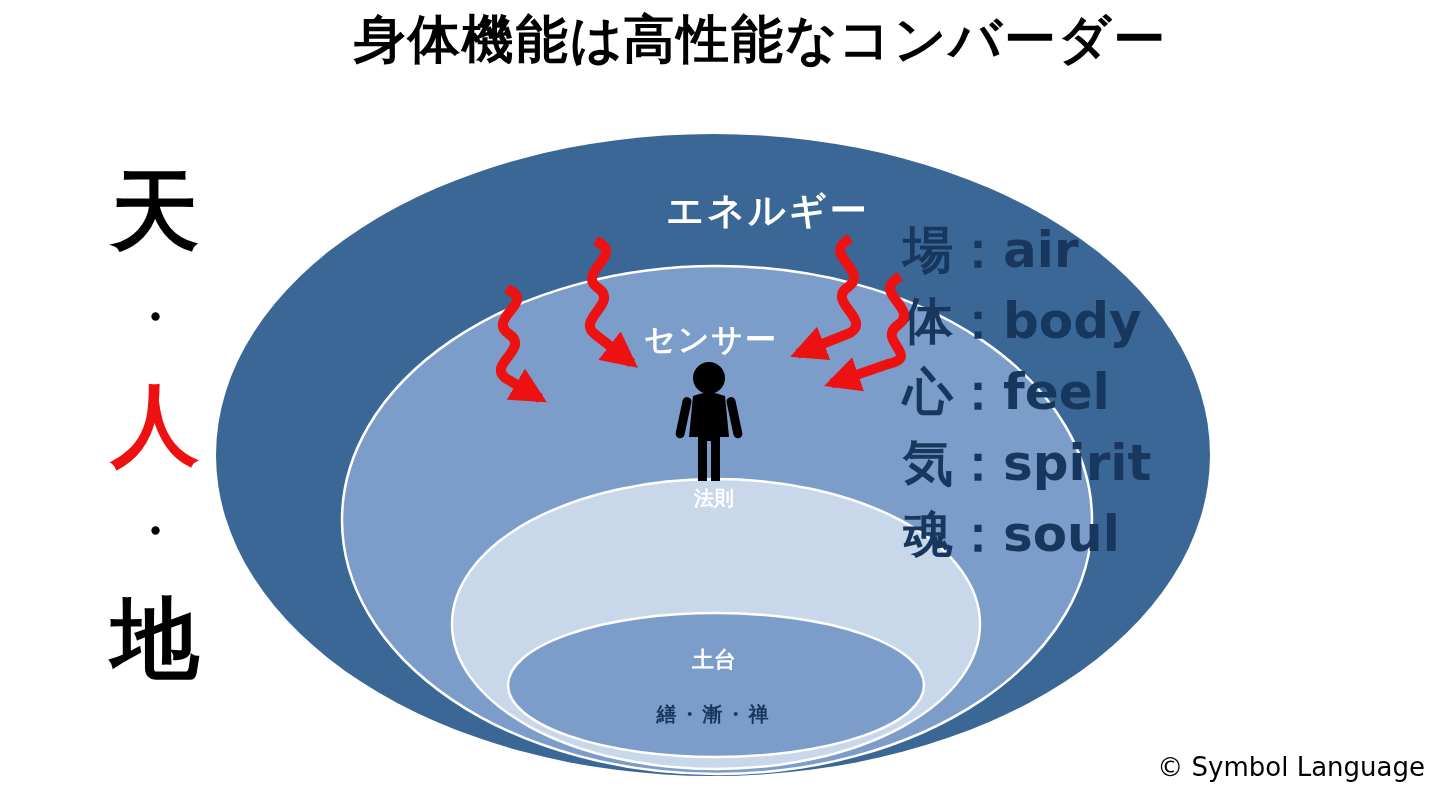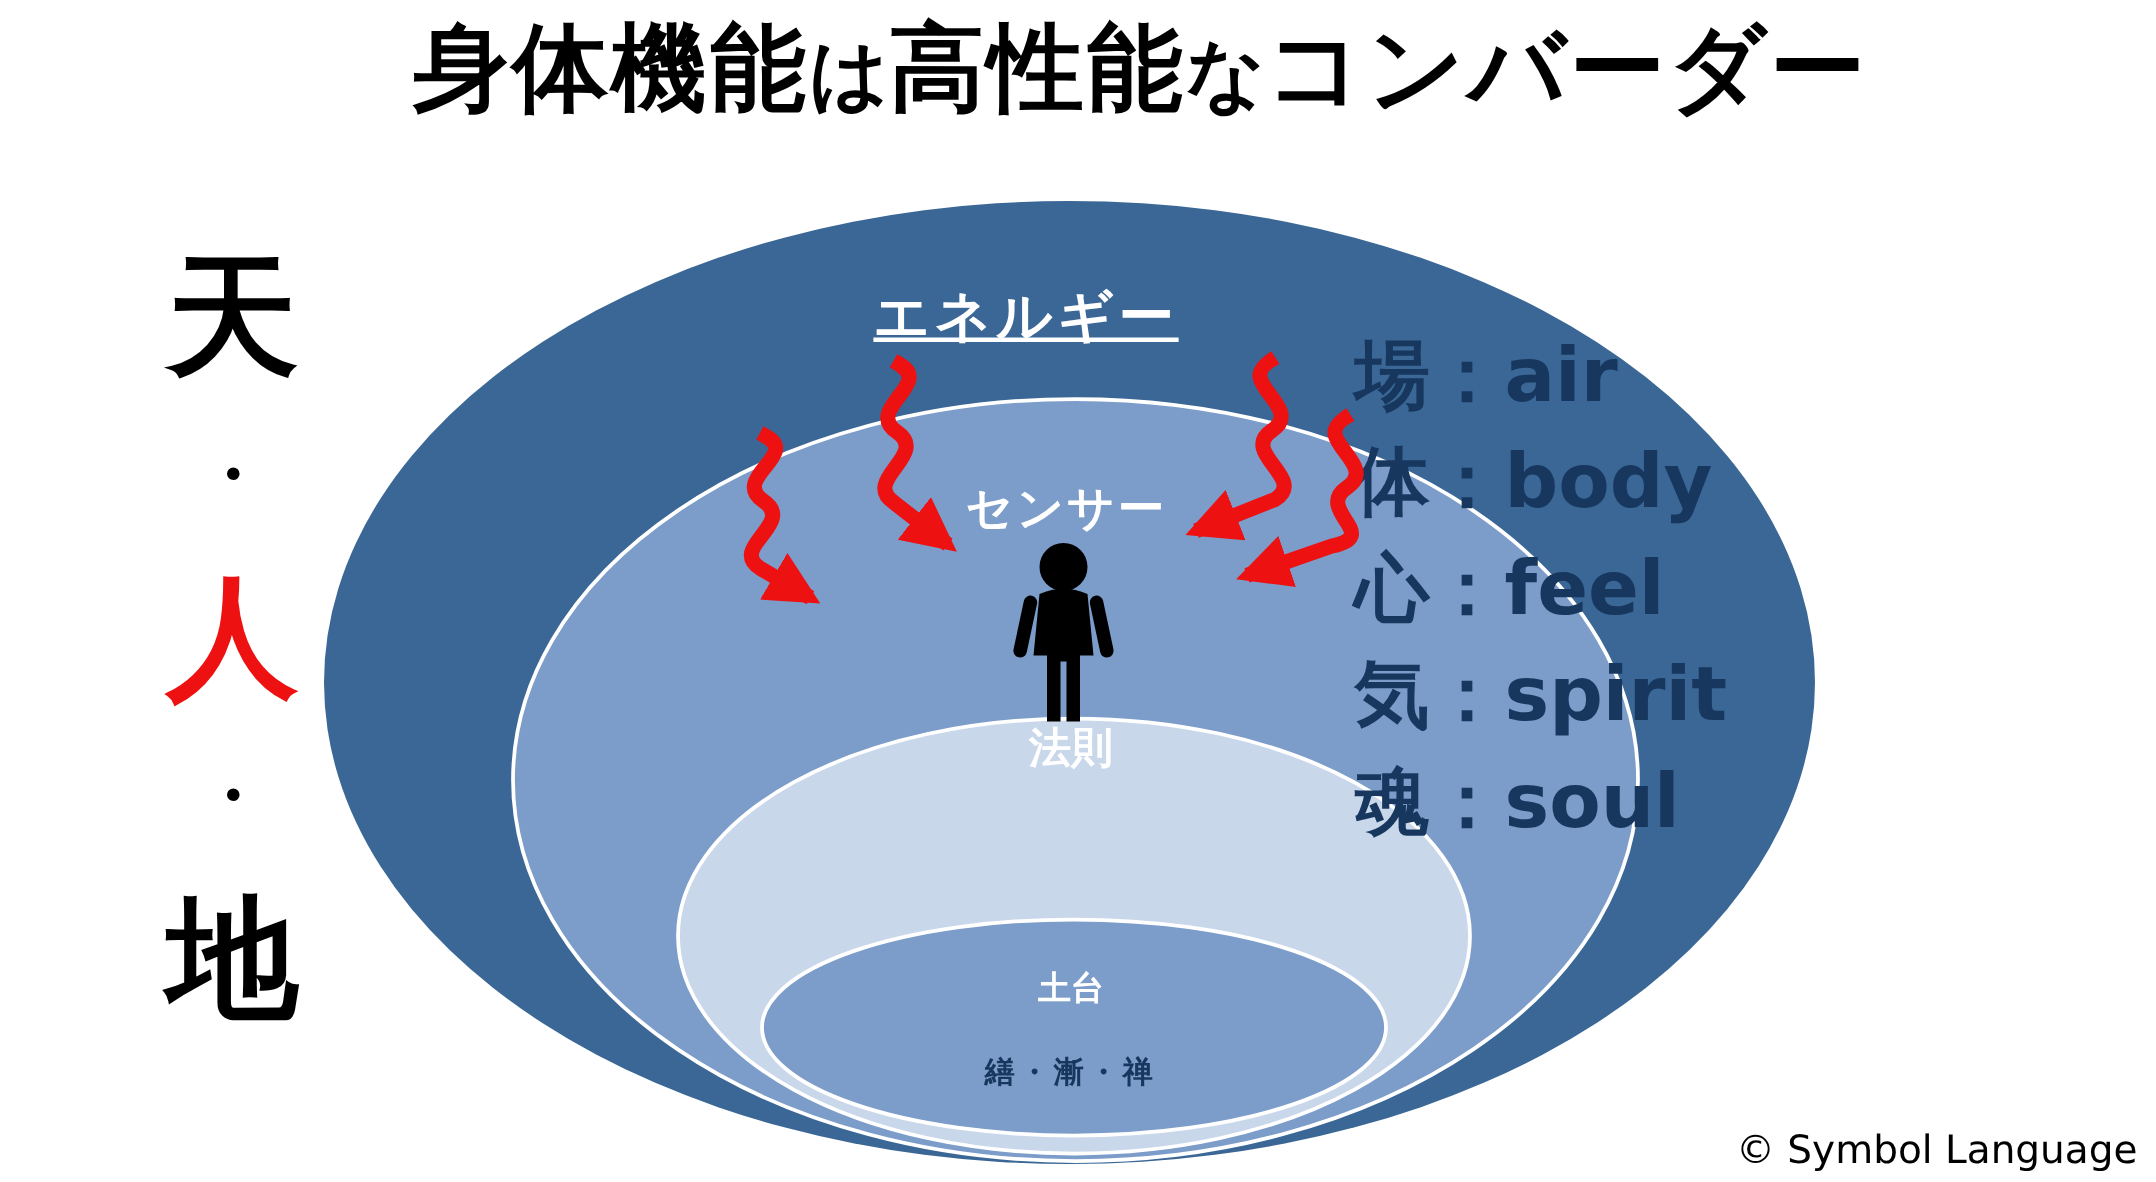--- a/index.html
+++ b/index.html
@@ -14,21 +14,21 @@
     font-family:"DejaVu Sans","Liberation Sans",sans-serif;
   }
   .canvas{position:absolute;inset:0;}
 
   
   .title{
     position:absolute;top:12px;left:84px;width:1353px;text-align:center;
     font-weight:bold;color:var(--black-text);white-space:nowrap;line-height:1.05;
     font-family:"DejaVu Serif","Liberation Serif",serif;
   }
-  .t-kanji{font-size:64px;letter-spacing:2px;}
+  .t-kanji{font-size:52px;letter-spacing:2px;}
   .t-kana{font-size:52px;}
 
   
   .left-col{
     position:absolute;left:88px;top:166px;width:134px;
     display:flex;flex-direction:column;align-items:center;gap:41px;
     color:var(--black-text);
     font-family:"DejaVu Serif","Liberation Serif",serif;font-weight:600;
   }
   .lc-kanji{font-size:88px;line-height:1;}
@@ -39,23 +39,23 @@
   .diagram-svg{position:absolute;inset:0;z-index:1;}
   .el-outer{fill:var(--outer-ellipse);}
   .el-mid{fill:var(--mid-ellipse);stroke:var(--ellipse-stroke);stroke-width:2.5;}
   .el-light{fill:var(--light-ellipse);stroke:var(--ellipse-stroke);stroke-width:2.5;}
   .person{fill:#000;}
 
   
   .lbl{position:absolute;transform:translateX(-50%);font-weight:bold;white-space:nowrap;z-index:2;line-height:1;}
   .white{color:var(--white-label);}
   .navy{color:var(--navy-text);}
-  .lbl-energy{top:192px;left:684px;font-size:37px;letter-spacing:3px;text-decoration:underline;}
+  .lbl-energy{top:192px;left:768px;font-size:37px;letter-spacing:3px;}
   .lbl-sensor{top:324px;left:711px;font-size:31px;letter-spacing:2px;}
-  .lbl-law{top:488px;left:714px;font-size:28px;font-family:Liberation Mono, monospace;}
+  .lbl-law{top:488px;left:714px;font-size:20px;}
   .lbl-law-sub{top:547px;left:714px;font-size:31px;letter-spacing:4px;}
   .lbl-foundation{top:649px;left:714px;font-size:22px;}
   .lbl-foundation-sub{top:704px;left:714px;font-size:20px;letter-spacing:3px;}
 
   
   .legend{
     position:absolute;left:903px;top:215px;z-index:2;
     color:var(--navy-text);font-weight:bold;font-size:50px;line-height:71px;white-space:nowrap;
   }
   .legend-row{height:71px;}

